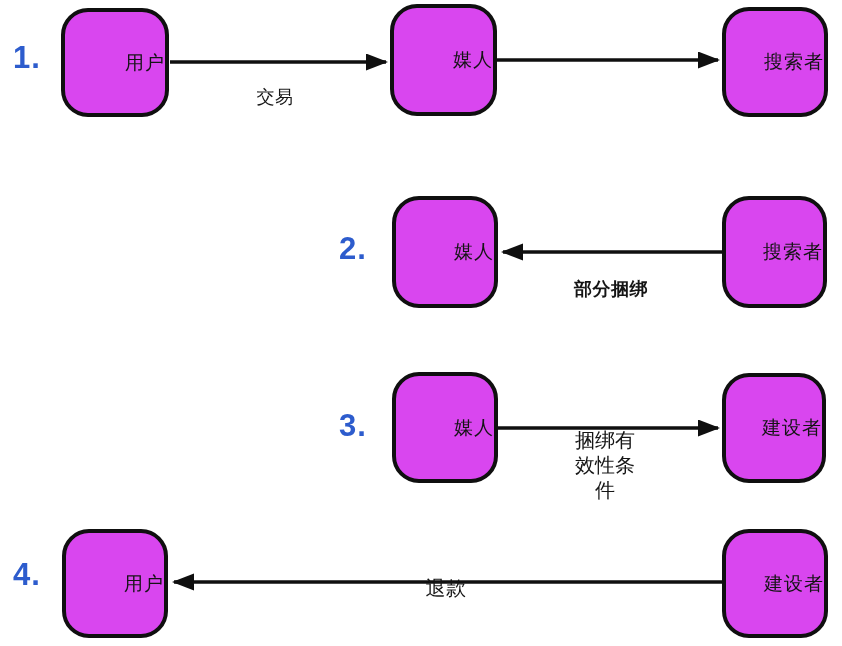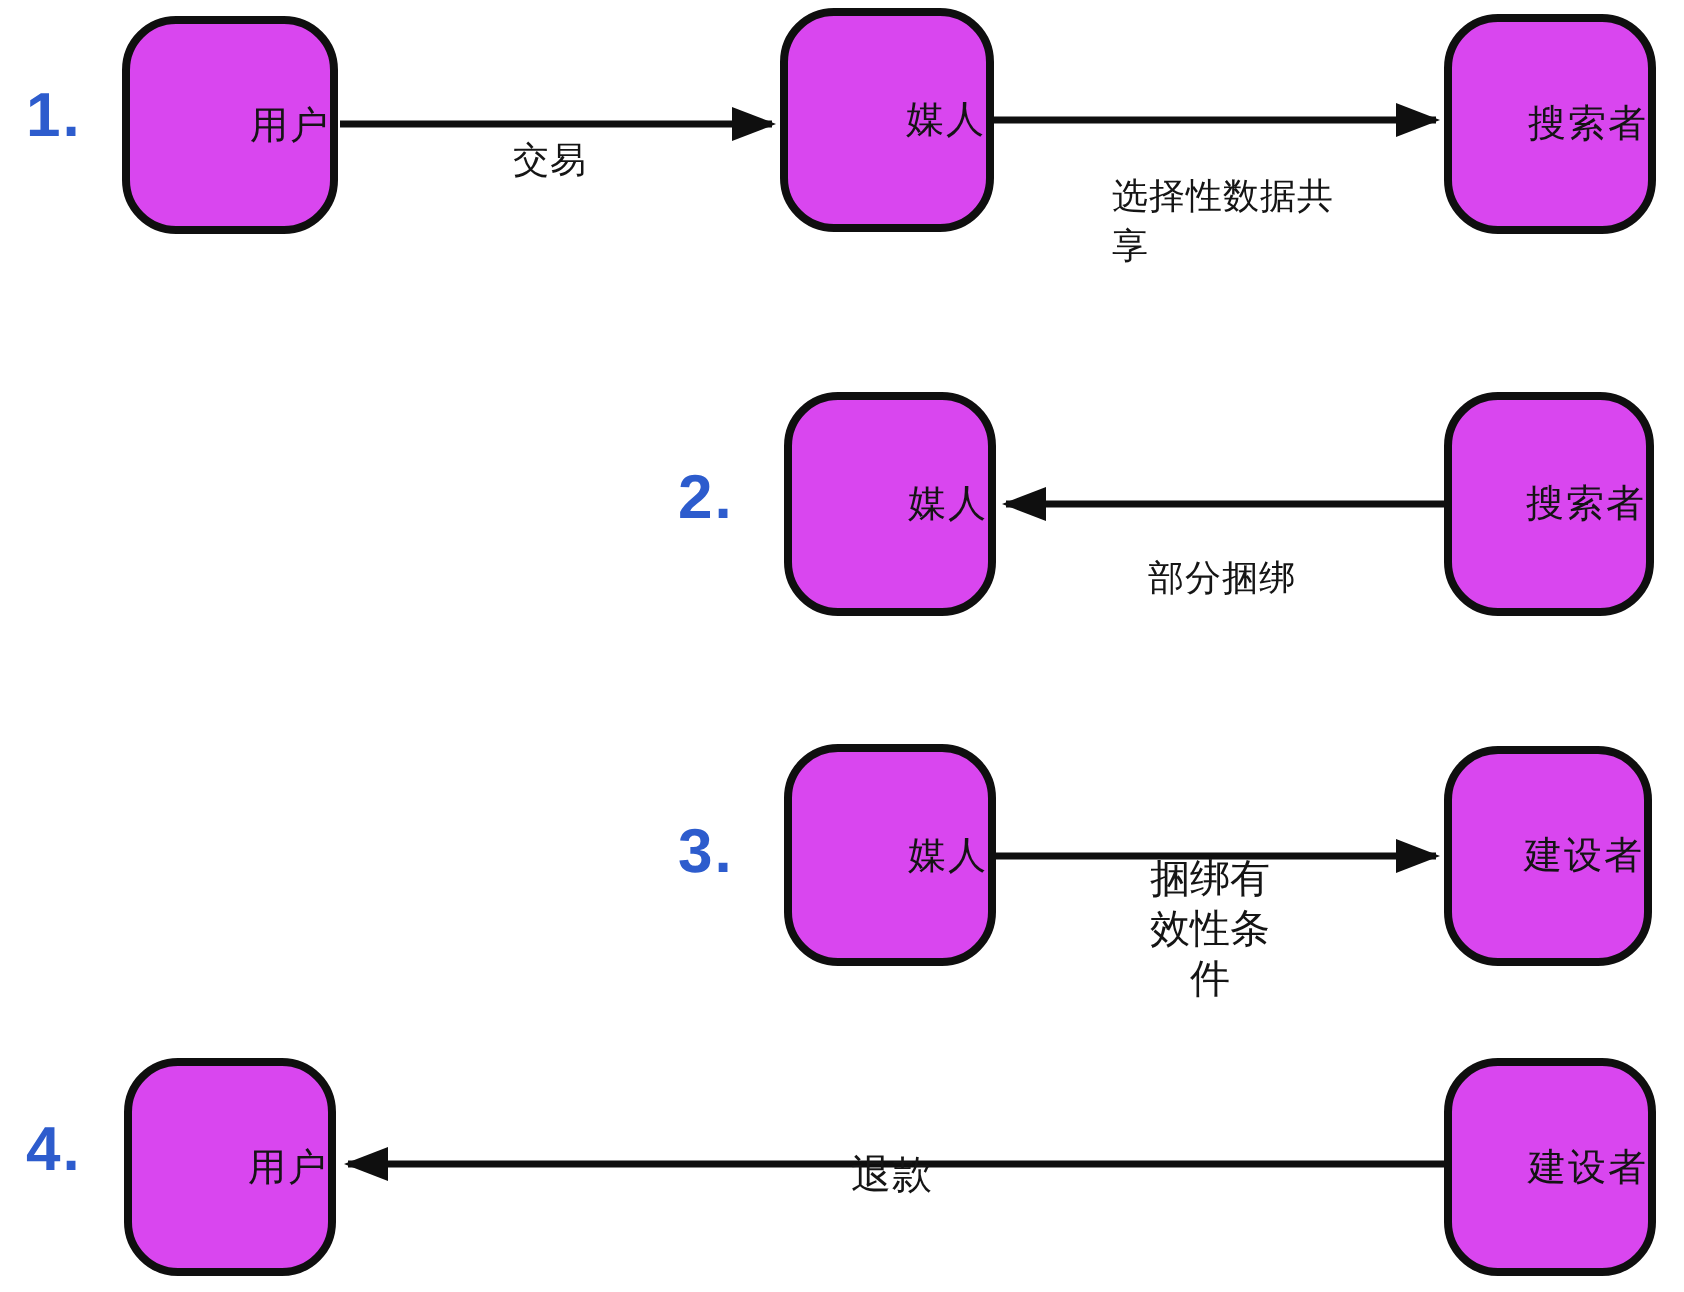--- a/index.html
+++ b/index.html
@@ -100,19 +100,18 @@
     <span class="node-label">建设者</span>
   </div>
 
   <div class="node" style="left:62px; top:529px; width:106px; height:109px;">
     <span class="node-label">用户</span>
   </div>
   <div class="node" style="left:722px; top:529px; width:106px; height:109px;">
     <span class="node-label">建设者</span>
   </div>
 
-  <div class="edge-label center" style="left:230px; top:68px; width:90px;">交易</div>
-  <div class="edge-label" style="left:556px; top:86px; width:113px;">选择性数据共享</div>
-  <div class="edge-label center" style="left:551px; top:277px; width:120px;">部分捆绑</div>
+  <div class="edge-label center" style="left:230px; top:85px; width:90px;">交易</div>
+  <div class="edge-label center" style="left:551px; top:277px; width:120px;font-weight:bold;">部分捆绑</div>
   <div class="edge-label center big" style="left:572px; top:428px; width:66px; letter-spacing:0;">捆绑有效性条件</div>
   <div class="edge-label center big" style="left:420px; top:576px; width:52px;">退款</div>
 
 </div>
 
 </body></html>

